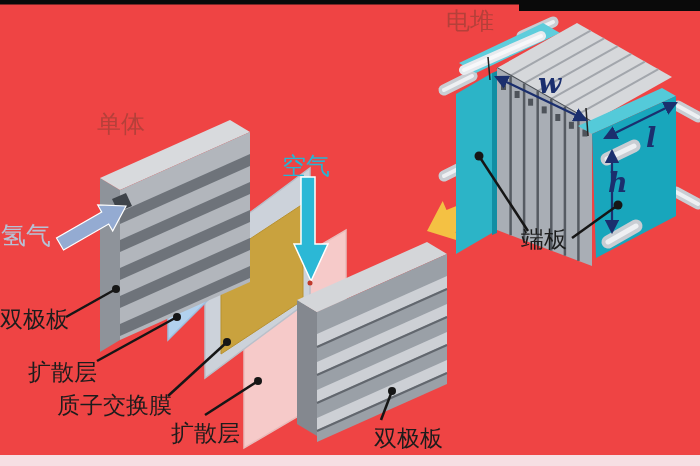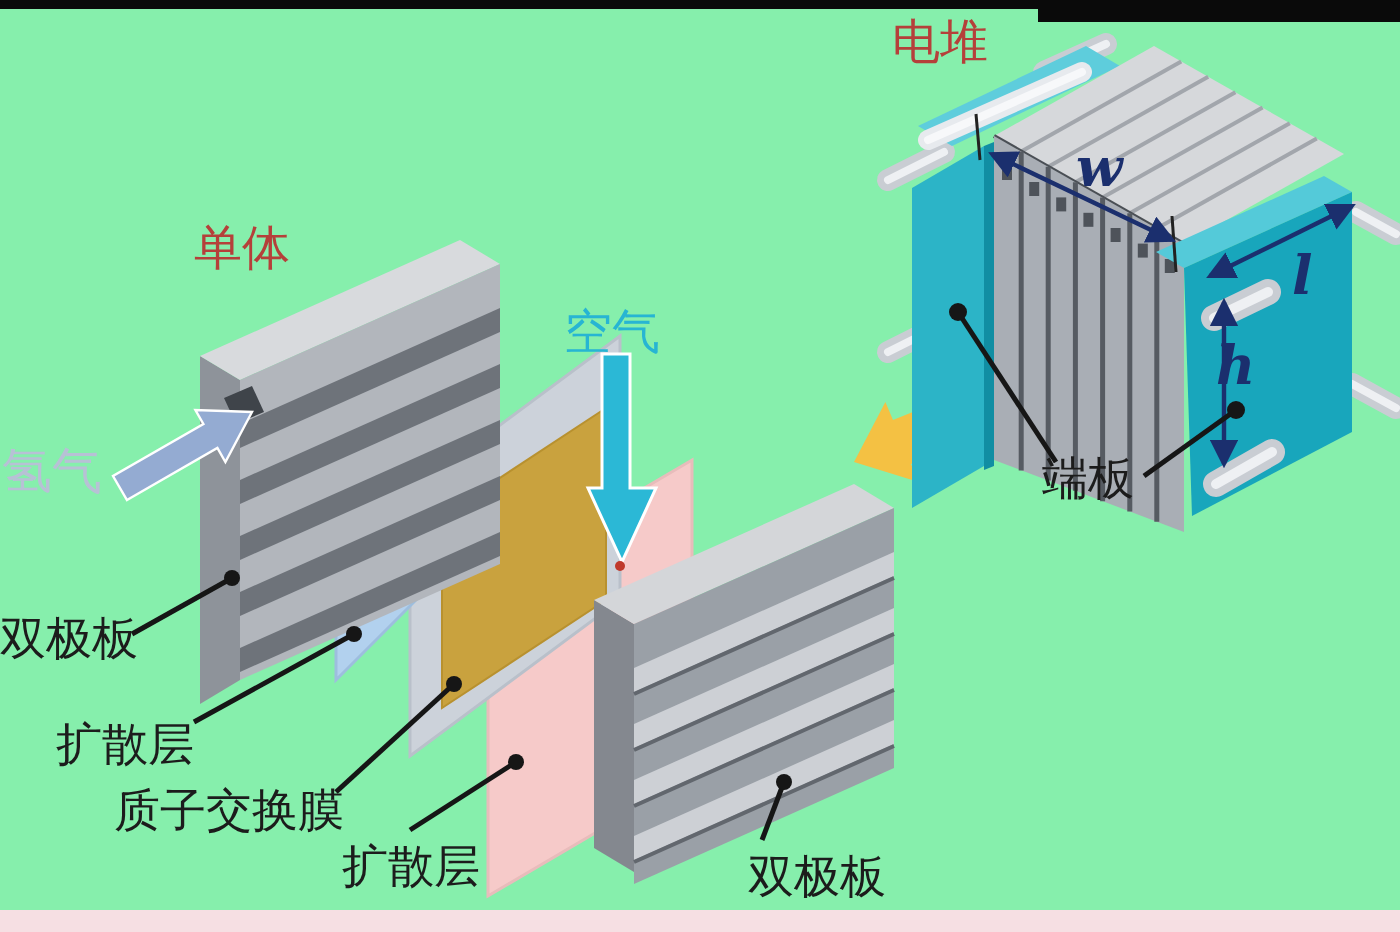--- a/index.html
+++ b/index.html
@@ -1,16 +1,16 @@
 <!DOCTYPE html>
 <html><head>
 <meta charset="utf-8">
 <style>
   html,body{margin:0;padding:0;background:#ffffff;}
-  .stage{position:relative;width:700px;height:466px;background:#86efac;overflow:hidden;
+  .stage{position:relative;width:700px;height:466px;background:#ef4444;overflow:hidden;
          font-family:"Liberation Sans",sans-serif;}
   svg{display:block;}
   text.cjk{font-family:"Liberation Sans",sans-serif;}
   text.dim{font-family:"DejaVu Serif",serif;font-style:italic;font-weight:bold;}
 </style>
 </head>
 <body>
 
 <div class="stage">
 <svg width="700" height="466" viewBox="0 0 700 466">

